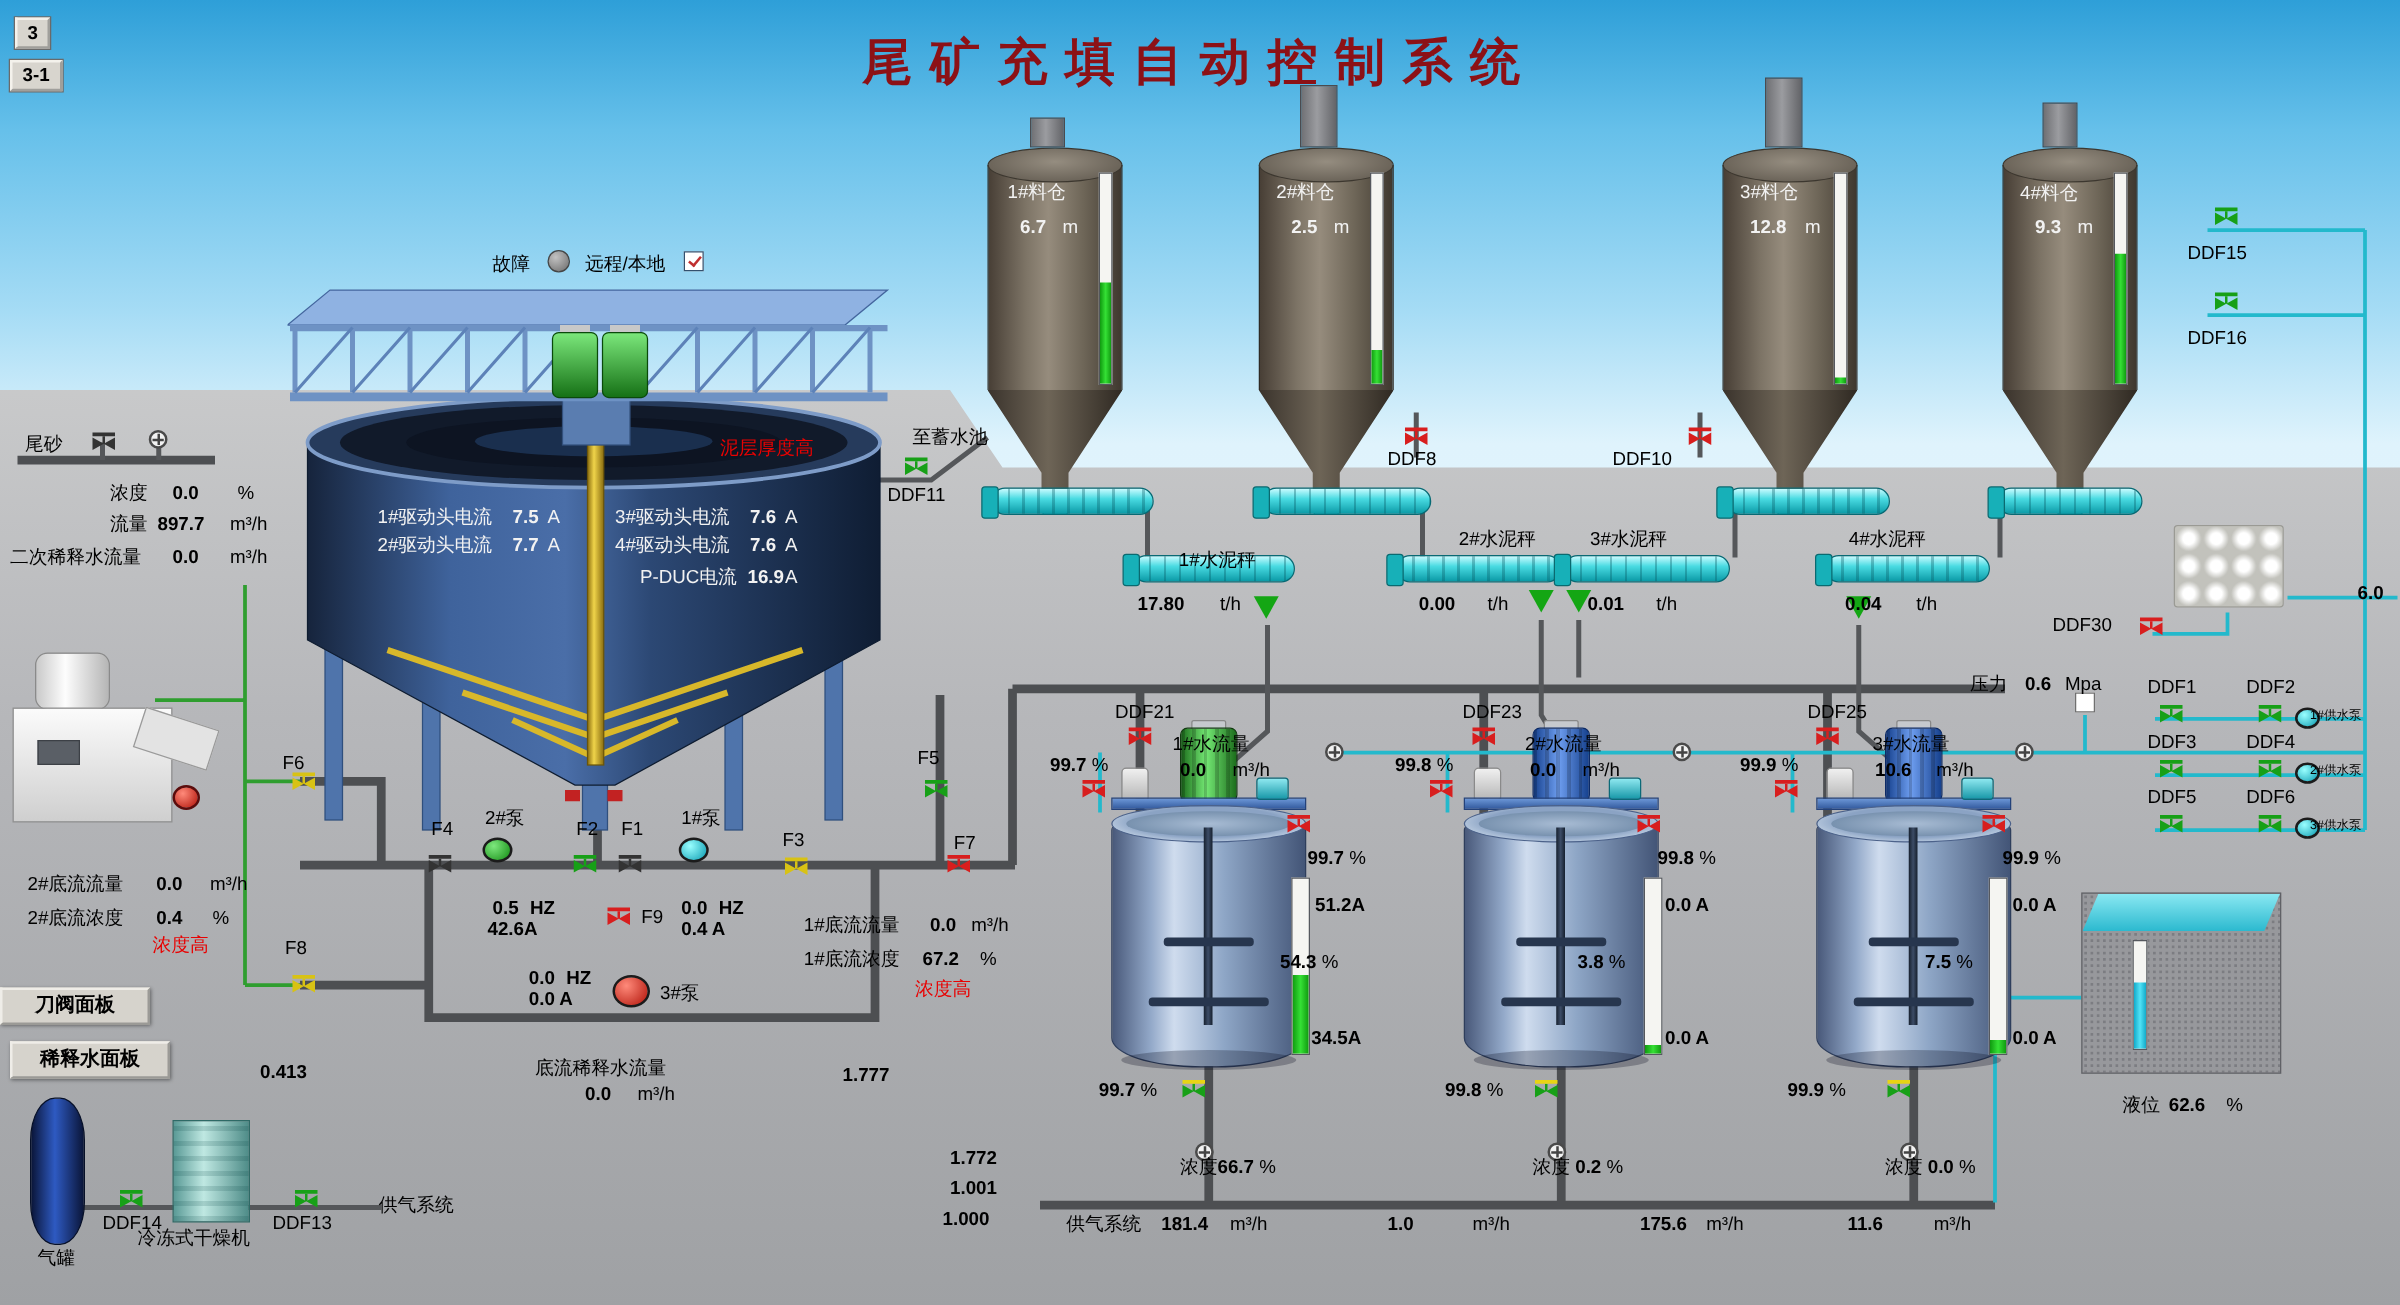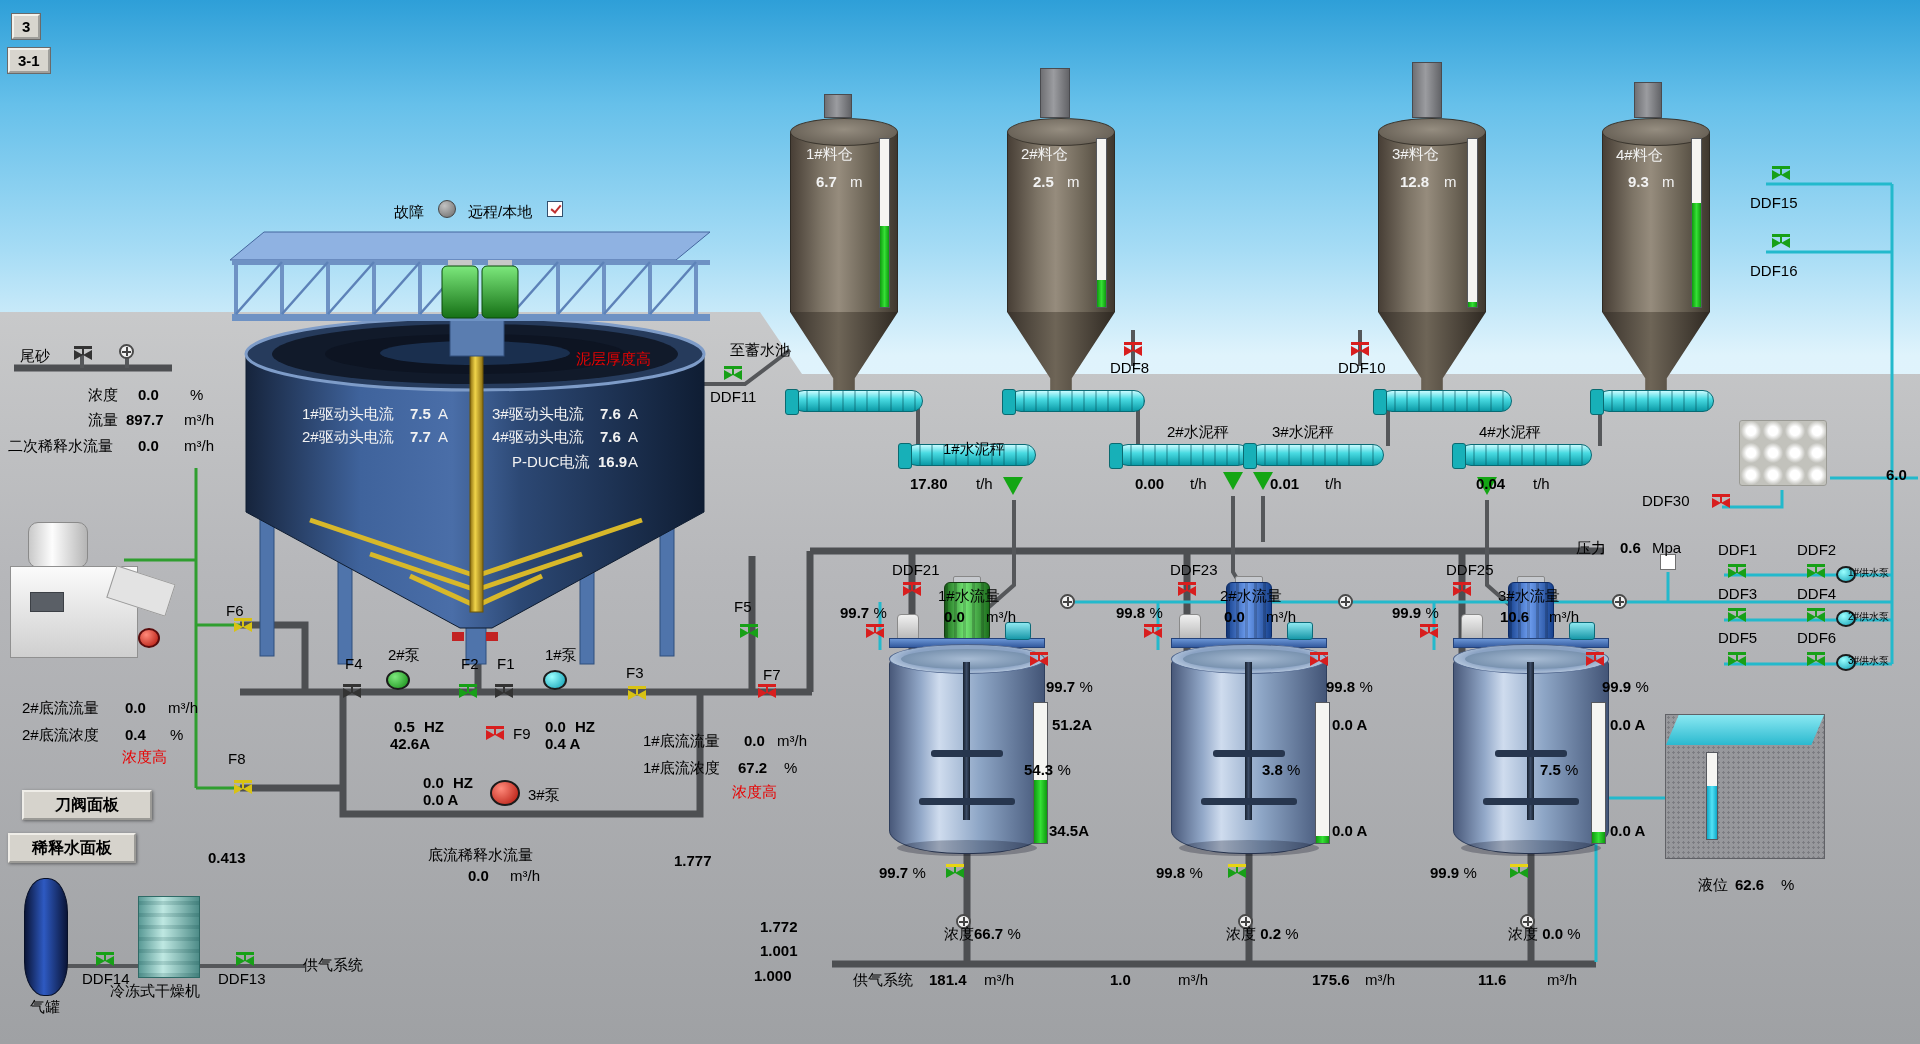--- a/index.html
+++ b/index.html
@@ -136,20 +136,21 @@
     <g stroke="#23b9cc" stroke-width="3" fill="none">
       <path d="M1892 184 V664 M1766 184 H1892 M1766 252 H1892 M1830 478 H1918
                M1724 575 H1892 M1724 620 H1892 M1724 664 H1892
                M1069 602 H1892 M880 602 V650 M1158 602 V650 M1434 602 V650
                M1782 490 V507 H1722 M1668 572 V602 M1665 798 H1596 V962"></path>
     </g>
   </svg>
 
   <div class="navbtn" style="left:12px;top:14px">3</div>
   <div class="navbtn" style="left:8px;top:48px">3-1</div>
+  <div class="ttl">尾矿充填自动控制系统</div>
 
   <svg class="eq" style="left:230px;top:224px" width="500" height="450">
     <defs>
       <linearGradient id="bg1" x1="0" y1="0" x2="1" y2="0">
         <stop offset="0" stop-color="#16243c"></stop>
           <stop offset=".25" stop-color="#3f639c"></stop>
         <stop offset=".45" stop-color="#4a6ea8"></stop>
           <stop offset=".6" stop-color="#2c4874"></stop>
         <stop offset="1" stop-color="#0f1d33"></stop>
       </linearGradient>
@@ -287,21 +288,21 @@
   <div class="t w" style="left:1392px;top:145px">3#料仓</div>
   <div class="t w v" style="left:1400px;top:173px">12.8</div>
   <div class="t w" style="left:1444px;top:173px">m</div>
   <div class="t w" style="left:1616px;top:146px">4#料仓</div>
   <div class="t w v" style="left:1628px;top:173px">9.3</div>
   <div class="t w" style="left:1662px;top:173px">m</div>
 
   <div class="valve red" style="left:1124px;top:342px"></div>
   <div class="t" style="left:1110px;top:359px">DDF8</div>
   <div class="valve red" style="left:1351px;top:342px"></div>
-  <div class="t" style="left:1338px;top:359px">DDF10</div>
+  <div class="t" style="left:1290px;top:359px">DDF10</div>
   <div class="valve green" style="left:1772px;top:166px"></div>
   <div class="t" style="left:1750px;top:194px">DDF15</div>
   <div class="valve green" style="left:1772px;top:234px"></div>
   <div class="t" style="left:1750px;top:262px">DDF16</div>
 
   <div class="conv" style="left:793px;top:390px;width:130px"></div>
   <div class="conv" style="left:1010px;top:390px;width:135px"></div>
   <div class="conv" style="left:1381px;top:390px;width:131px"></div>
   <div class="conv" style="left:1598px;top:390px;width:116px"></div>
   <div class="conv" style="left:906px;top:444px;width:130px"></div>
@@ -532,21 +533,21 @@
 
   <div class="t v" style="left:208px;top:849px">0.413</div>
   <div class="t" style="left:428px;top:846px">底流稀释水流量</div>
   <div class="t v" style="left:468px;top:867px">0.0</div>
   <div class="t" style="left:510px;top:867px">m³/h</div>
   <div class="t v" style="left:674px;top:852px">1.777</div>
   <div class="t v" style="left:760px;top:918px">1.772</div>
   <div class="t v" style="left:760px;top:942px">1.001</div>
   <div class="t v" style="left:754px;top:967px">1.000</div>
 
-  <div class="panelbtn" style="left:22px;top:790px;width:130px;height:30px;line-height:26px">刀阀面板</div>
+  <div class="panelbtn" style="left:0;top:790px;width:120px;height:30px;line-height:26px">刀阀面板</div>
   <div class="panelbtn" style="left:8px;top:833px;width:128px;height:30px;line-height:26px">稀释水面板</div>
 
   <div class="gtank" style="left:24px;top:878px;width:44px;height:118px"></div>
   <div class="t" style="left:30px;top:998px">气罐</div>
   <div class="valve green" style="left:96px;top:952px"></div>
   <div class="t" style="left:82px;top:970px">DDF14</div>
   <div class="dryer" style="left:138px;top:896px;width:62px;height:82px"></div>
   <div class="t" style="left:110px;top:982px">冷冻式干燥机</div>
   <div class="valve green" style="left:236px;top:952px"></div>
   <div class="t" style="left:218px;top:970px">DDF13</div>

